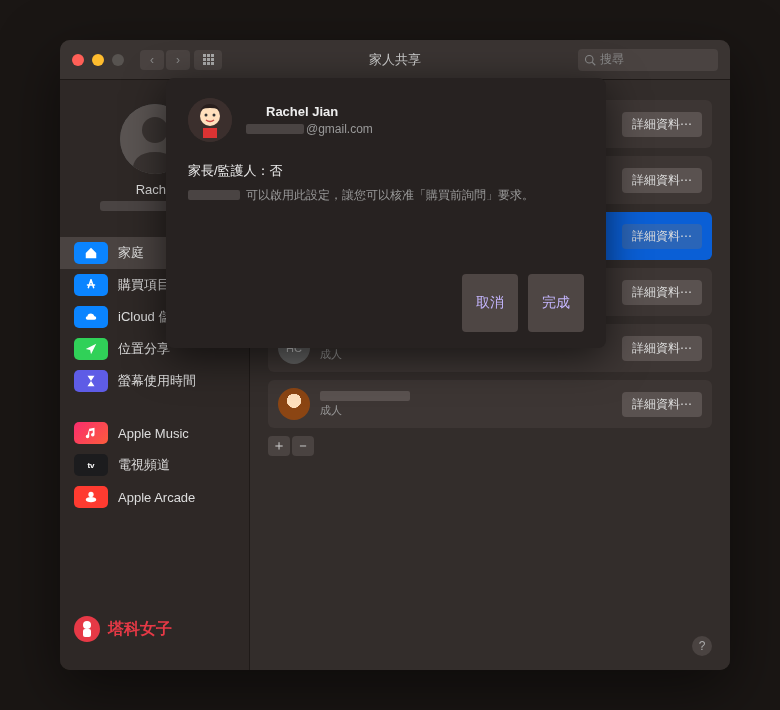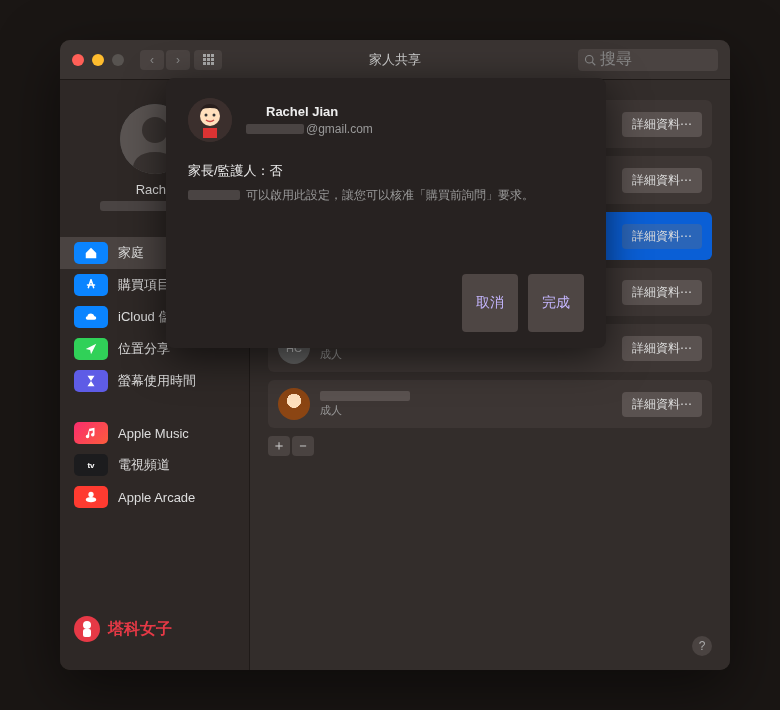--- a/index.html
+++ b/index.html
@@ -17,21 +17,21 @@
 .nav-btns { display: flex; gap: 2px; margin-left: 16px; }
 .nav-btn { width: 24px; height: 20px; background: #4a4341; border-radius: 4px; display: flex; align-items: center; justify-content: center; color: #888; font-size: 12px; }
 .grid-btn { width: 28px; height: 20px; background: #4a4341; border-radius: 4px; margin-left: 4px; display: flex; align-items: center; justify-content: center; }
 .grid-icon { display: grid; grid-template-columns: repeat(3,3px); gap: 1px; }
 .grid-icon span { width: 3px; height: 3px; background: #aaa; }
 
 .title { position: absolute; left: 50%; transform: translateX(-50%); color: #ccc; font-size: 13px; }
 
 .search { margin-left: auto; width: 140px; height: 22px; background: #4a4341; border-radius: 4px; display: flex; align-items: center; padding: 0 6px; gap: 4px; }
 .search-icon { width: 12px; height: 12px; }
-.search-ph { color: #888; font-size: 16px; }
+.search-ph { color: #888; font-size: 12px; }
 
 .content { display: flex; height: calc(100% - 40px); }
 
 .sidebar { width: 190px; background: #2e2826; border-right: 1px solid #1f1a18; padding: 16px 0; display: flex; flex-direction: column; }
 .profile { display: flex; flex-direction: column; align-items: center; padding: 8px 16px 16px; }
 .avatar-lg { width: 70px; height: 70px; border-radius: 50%; background: #555; display: flex; align-items: center; justify-content: center; overflow: hidden; }
 .avatar-lg svg { width: 70px; height: 70px; }
 .profile-name { color: #ddd; font-size: 13px; margin-top: 8px; }
 .profile-email { width: 110px; height: 10px; background: #4a4443; border-radius: 3px; margin-top: 4px; }
 

